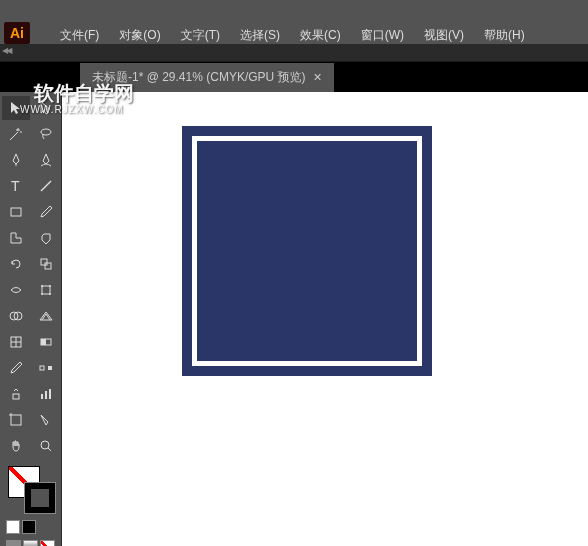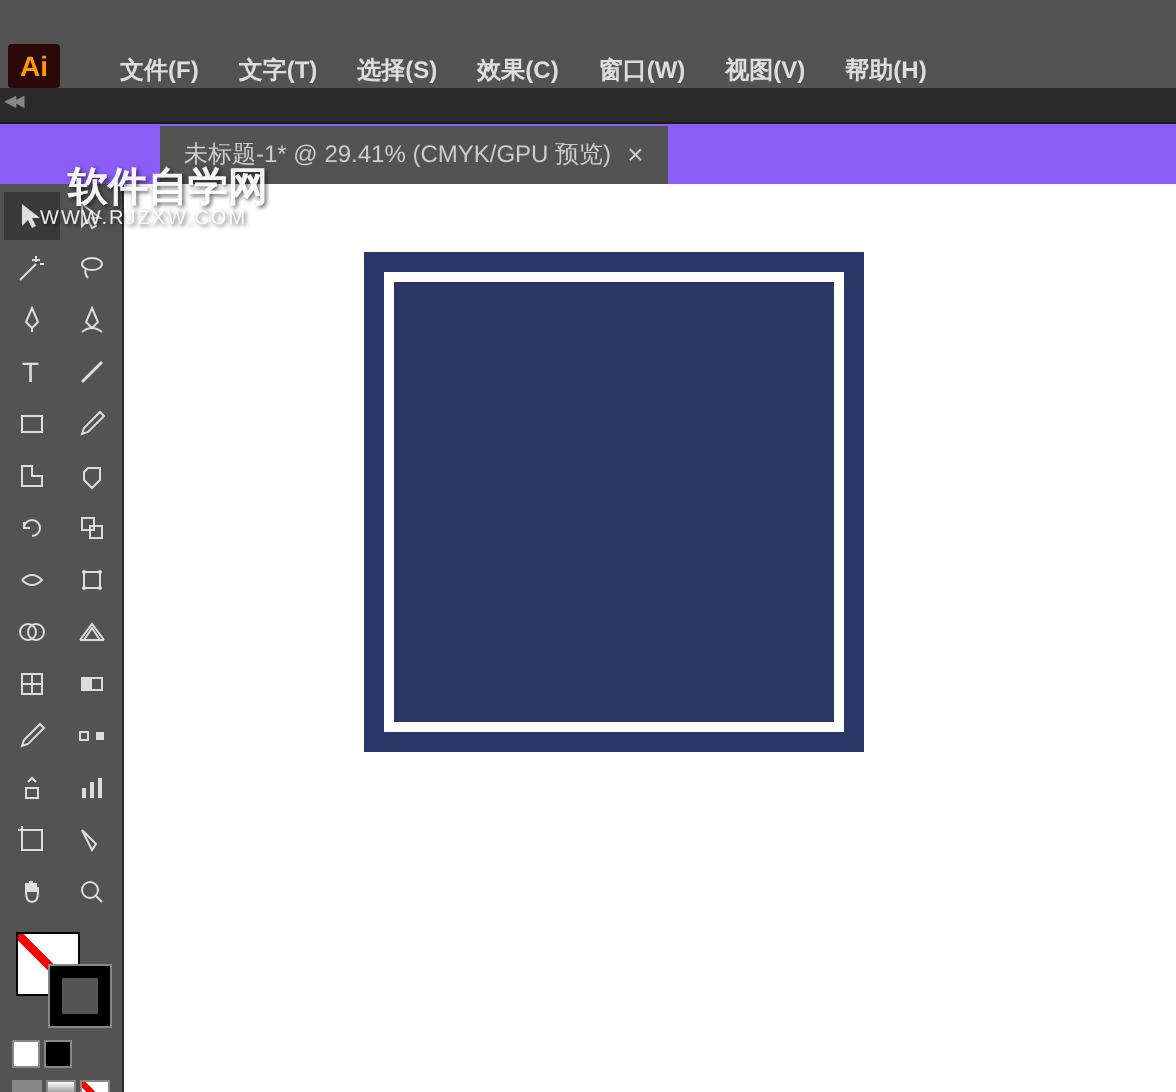--- a/index.html
+++ b/index.html
@@ -1,22 +1,22 @@
 <!DOCTYPE html>
 <html><head>
 <meta charset="utf-8">
 <style>
 * { margin: 0; padding: 0; box-sizing: border-box; font-family: "Microsoft YaHei", sans-serif; }
 body { width: 588px; height: 546px; background: #333; overflow: hidden; position: relative; }
 .menubar { height: 44px; background: #535353; display: flex; align-items: flex-end; padding-left: 4px; }
 .app-icon { width: 26px; height: 22px; background: #2a0808; color: #ff9a00; font-weight: bold; font-size: 14px; display: flex; align-items: center; justify-content: center; border-radius: 2px; margin-right: 20px; }
-.menu-item { color: #ddd; font-size: 12px; padding: 0 10px; cursor: pointer; font-weight: bold; }
+.menu-item { color: #ddd; font-size: 12px; padding: 0 10px; cursor: pointer; }
 .panel-strip { height: 18px; background: #2a2a2a; border-bottom: 1px solid #1a1a1a; position: relative; }
 .panel-strip::before { content: "◀◀"; position: absolute; left: 2px; top: 2px; color: #888; font-size: 8px; letter-spacing: -2px; }
-.tabbar { height: 30px; background: #8b5cf6; display: flex; align-items: center; padding-left: 80px; }
+.tabbar { height: 30px; background: #000000; display: flex; align-items: center; padding-left: 80px; }
 .tab { background: #535353; color: #ccc; font-size: 12px; padding: 6px 12px; display: flex; align-items: center; gap: 8px; }
 .tab-close { color: #ccc; font-size: 14px; cursor: pointer; }
 .main { display: flex; height: calc(546px - 78px); }
 .toolbar { width: 62px; background: #535353; border-right: 1px solid #2a2a2a; padding: 4px 2px; }
 .tool-grid { display: grid; grid-template-columns: 1fr 1fr; gap: 2px; }
 .tool { width: 28px; height: 24px; display: flex; align-items: center; justify-content: center; color: #ddd; cursor: pointer; position: relative; }
 .tool svg { width: 16px; height: 16px; }
 .tool.active { background: #3a3a3a; }
 .color-section { margin-top: 8px; position: relative; height: 50px; }
 .fill-swatch { position: absolute; left: 6px; top: 0; width: 32px; height: 32px; background: #fff; border: 1px solid #000; }
@@ -32,20 +32,21 @@
 .artwork-inner { position: absolute; left: 10px; top: 10px; right: 10px; bottom: 10px; border: 5px solid #fff; }
 .watermark { position: absolute; left: 2px; top: 80px; color: rgba(255,255,255,0.95); font-size: 20px; font-weight: bold; pointer-events: none; z-index: 10; text-shadow: 1px 1px 2px rgba(0,0,0,0.6); padding-left: 32px; }
 .watermark-sub { position: absolute; left: 20px; top: 104px; color: rgba(255,255,255,0.9); font-size: 10px; letter-spacing: 1px; z-index: 10; text-shadow: 1px 1px 2px rgba(0,0,0,0.6); }
 </style>
 </head>
 <body>
 
 <div class="menubar">
   <div class="app-icon">Ai</div>
   <div class="menu-item">文件(F)</div>
+  <div class="menu-item">对象(O)</div>
   <div class="menu-item">文字(T)</div>
   <div class="menu-item">选择(S)</div>
   <div class="menu-item">效果(C)</div>
   <div class="menu-item">窗口(W)</div>
   <div class="menu-item">视图(V)</div>
   <div class="menu-item">帮助(H)</div>
 </div>
 
 <div class="panel-strip"></div>
 

